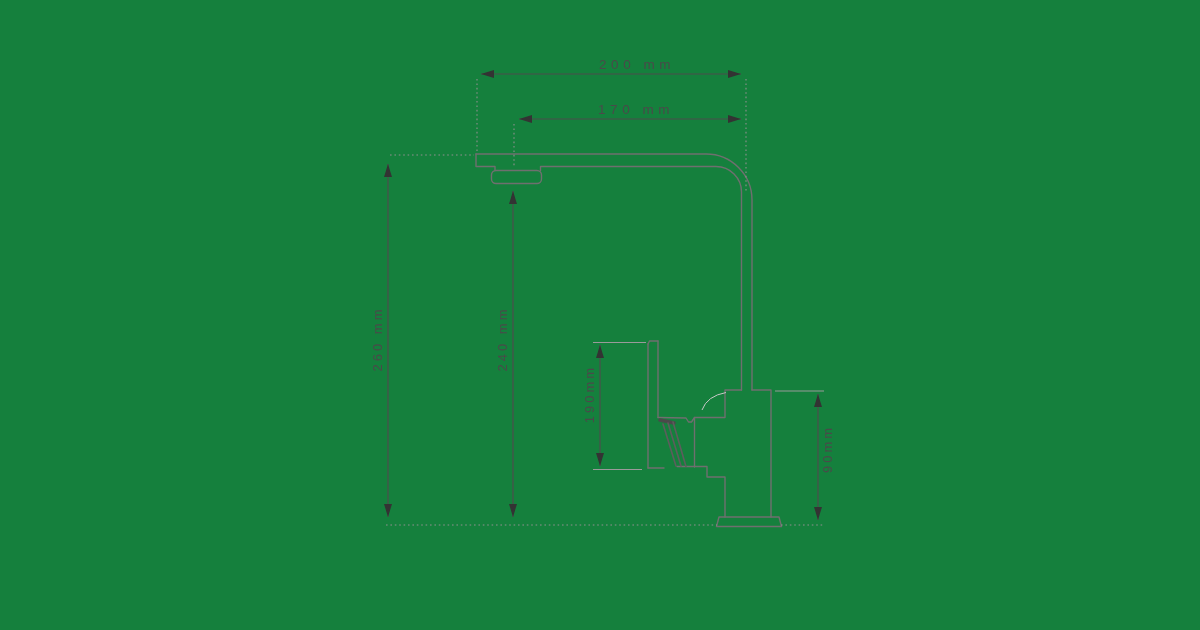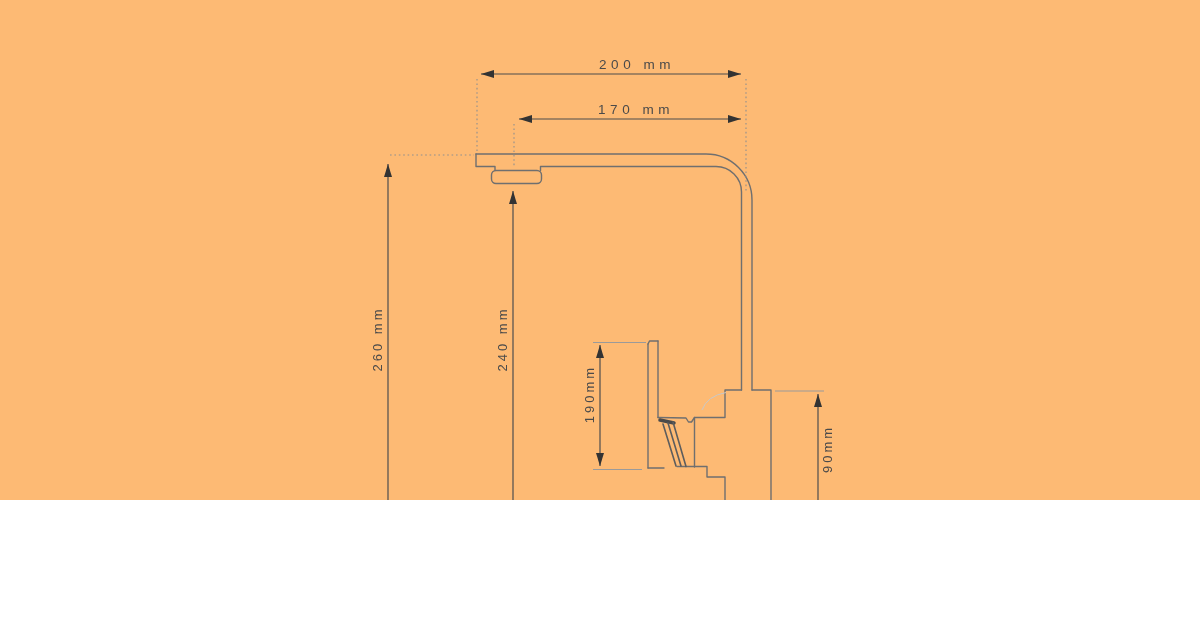--- a/index.html
+++ b/index.html
@@ -3,22 +3,22 @@
 <meta charset="utf-8">
 <style>
   html, body {
     margin: 0;
     padding: 0;
     background: #ffffff;
   }
   .canvas {
     position: relative;
     width: 1200px;
-    height: 500px;
-    background: #fdba74;
+    height: 630px;
+    background: #15803d;
     overflow: hidden;
     font-family: "Liberation Sans", sans-serif;
   }
   svg { display: block; }
 
   .outline {
     fill: none;
     stroke: #6f6f6f;
     stroke-width: 1.4;
     stroke-linejoin: round;

